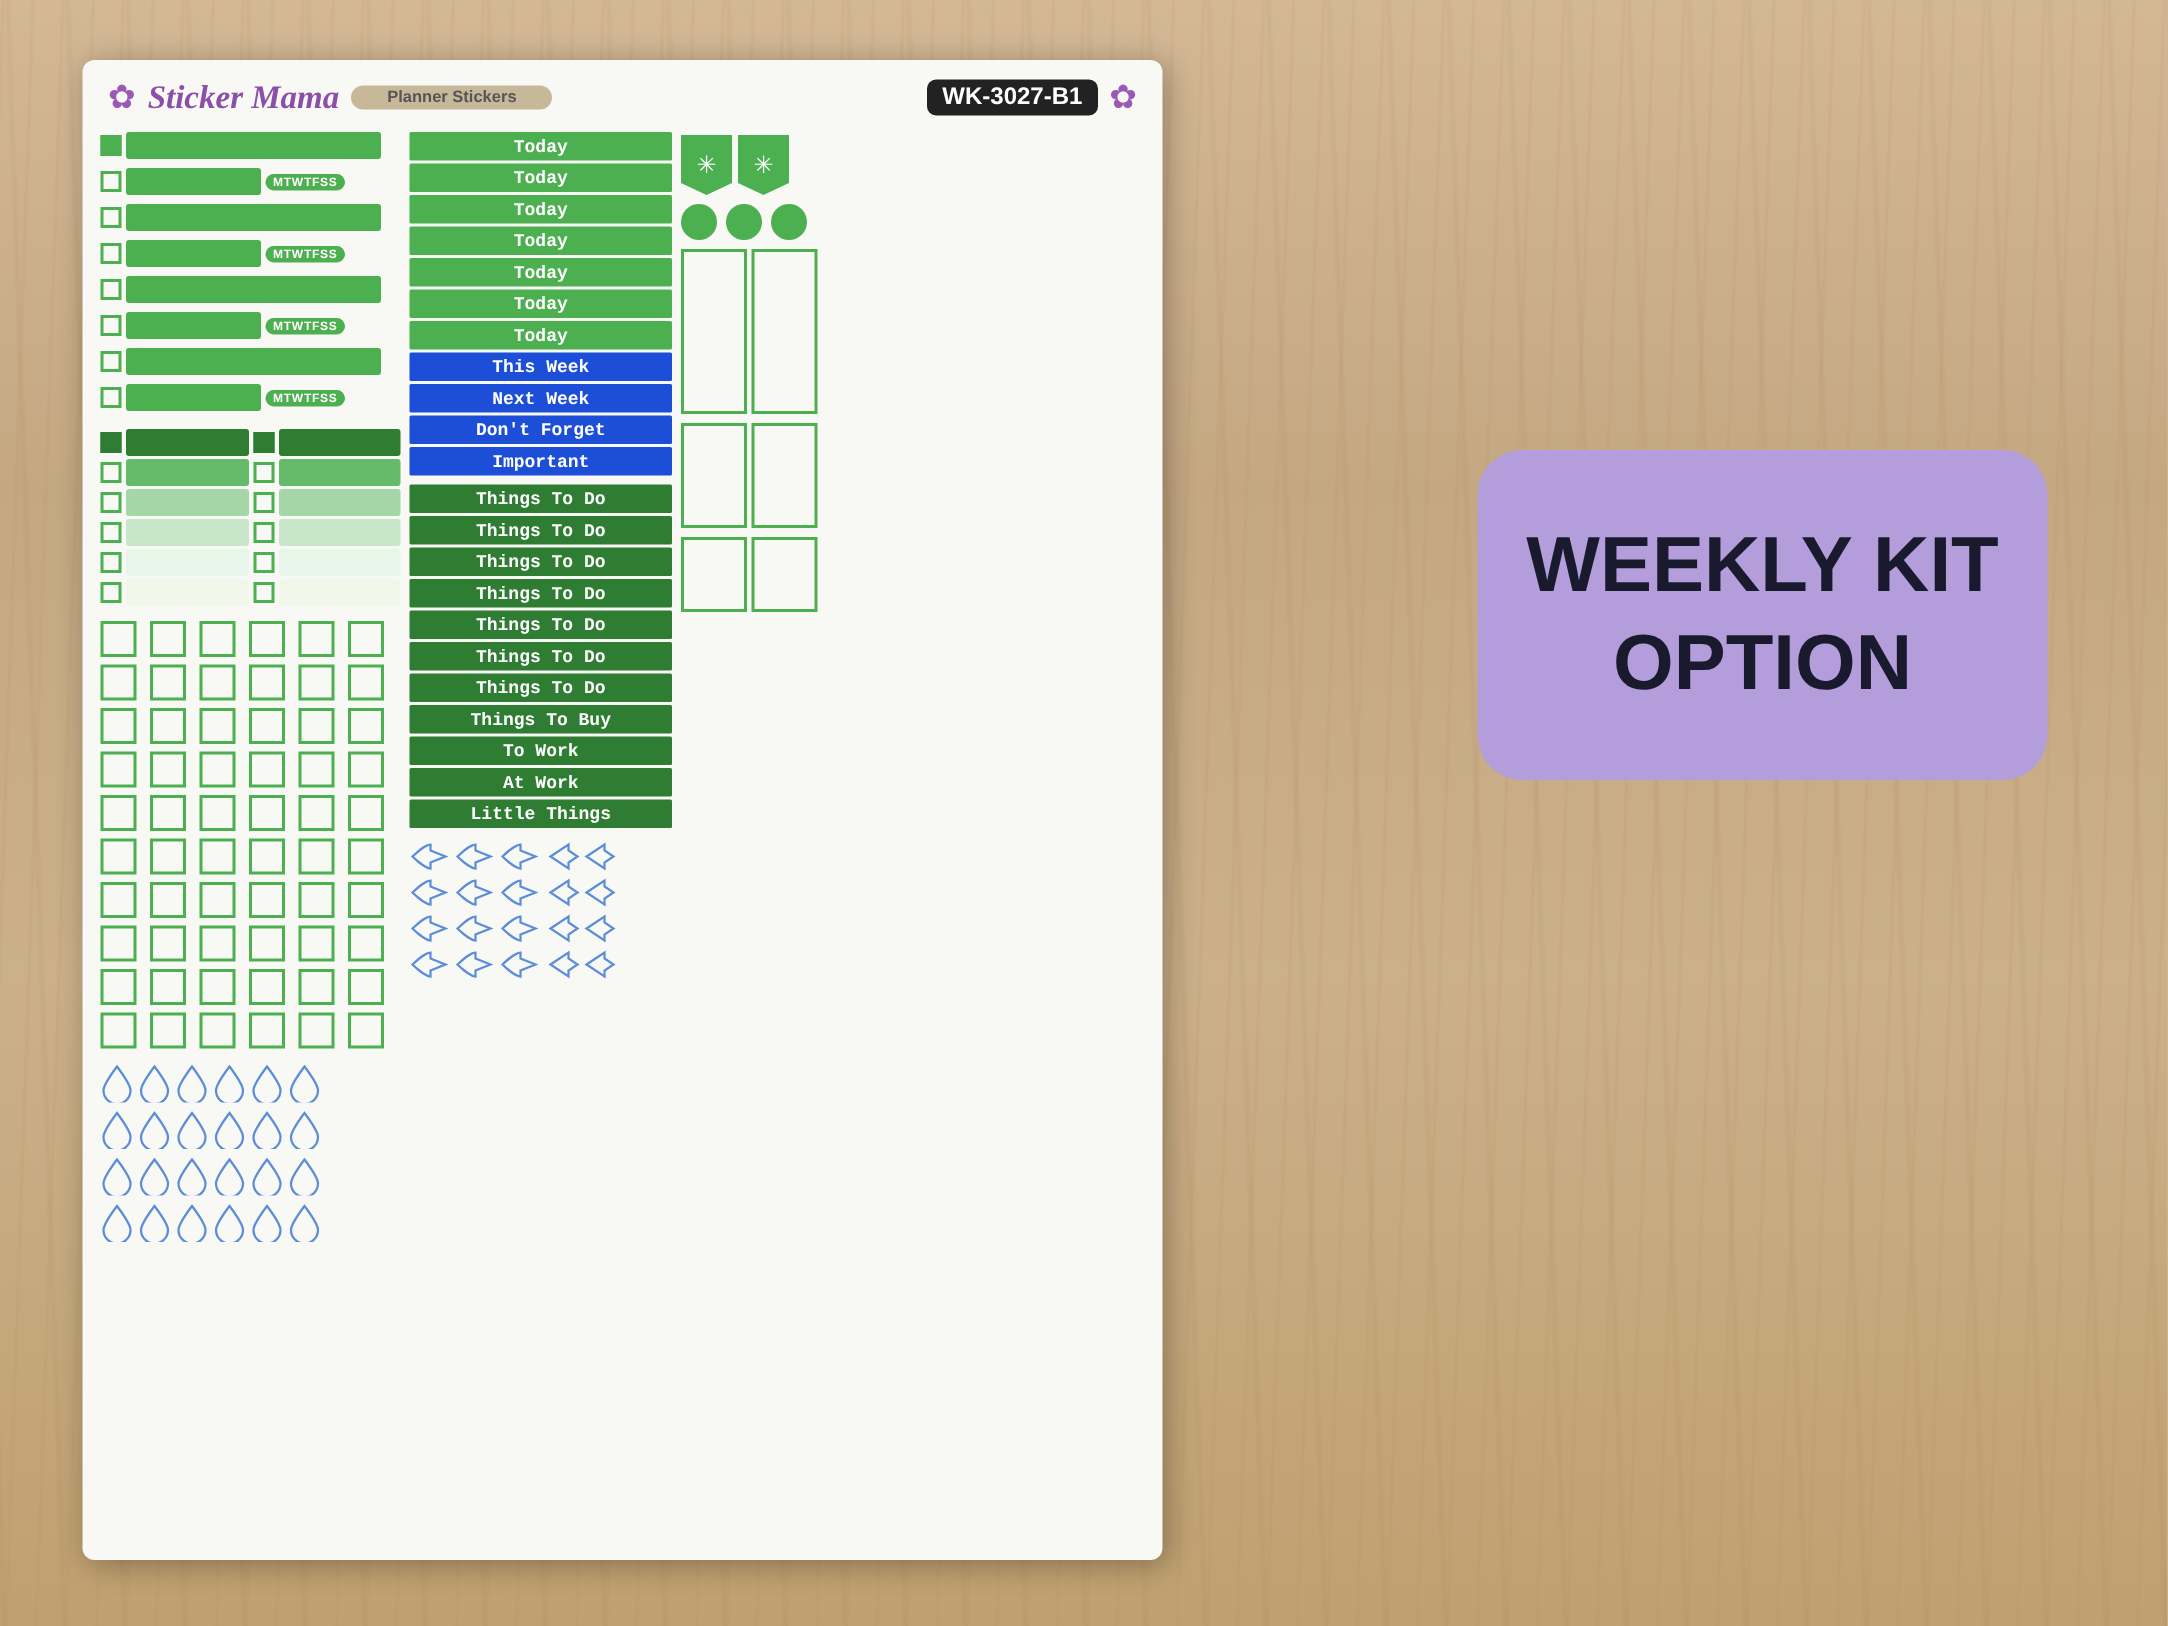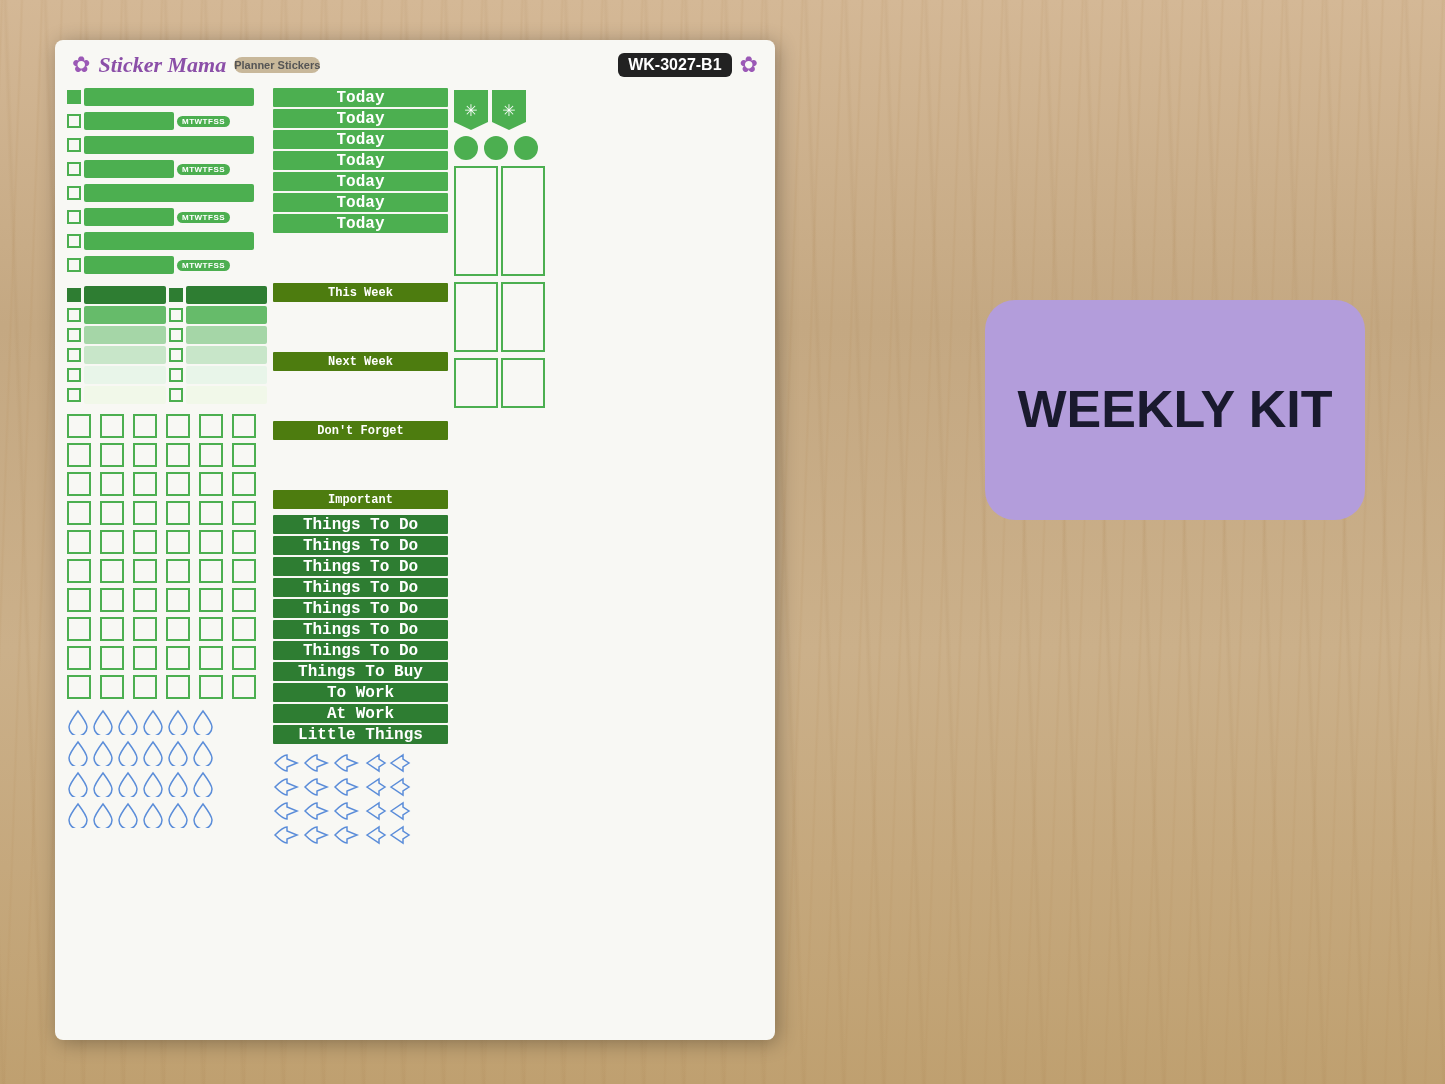--- a/index.html
+++ b/index.html
@@ -65,21 +65,21 @@
       font-family: 'Georgia', cursive;
       font-style: italic;
       font-size: 22px;
       color: #8b4fa8;
       font-weight: bold;
     }
 
     .planner-stickers-badge {
       background: #c8b89a;
       border-radius: 12px;
-      padding: 2px 0;
+      padding: 2px 24px;
       font-size: 11px;
       color: #555;
       font-weight: bold;
     }
 
     .sku-badge {
       background: #222;
       color: white;
       border-radius: 6px;
       padding: 3px 10px;
@@ -566,20 +566,21 @@
       <div style="display:flex;gap:3px;">
         <div style="width:44px;height:50px;border:2px solid #4caf50;background:transparent;"></div>
         <div style="width:44px;height:50px;border:2px solid #4caf50;background:transparent;"></div>
       </div>
     </div>
   </div>
 </div>
 
 <div class="weekly-kit-box">
   <div class="weekly-kit-text">WEEKLY KIT</div>
+  <div class="weekly-kit-text">OPTION</div>
 </div>
 
 <style>
   .ck {
     width: 24px;
     height: 24px;
     border: 2px solid #4caf50;
     background: transparent;
   }
   .hrow {
@@ -602,23 +603,23 @@
     padding: 1px 5px;
     font-size: 8px;
     color: white;
     font-weight: bold;
     letter-spacing: 0.5px;
   }
   .mid-label {
     height: 19px;
     background: #4caf50;
     color: white;
-    font-size: 16px;
+    font-size: 12px;
     font-family: 'Courier New', monospace;
     font-weight: bold;
     display: flex;
     align-items: center;
     justify-content: center;
     margin-bottom: 1px;
   }
   .mid-label.dk { background: #2e7d32; }
-  .mid-label.wk { background: #4d7c0f; margin-top: 48px; }
+  .mid-label.wk { background: #1d4ed8; }
 </style>
 
 </body></html>

